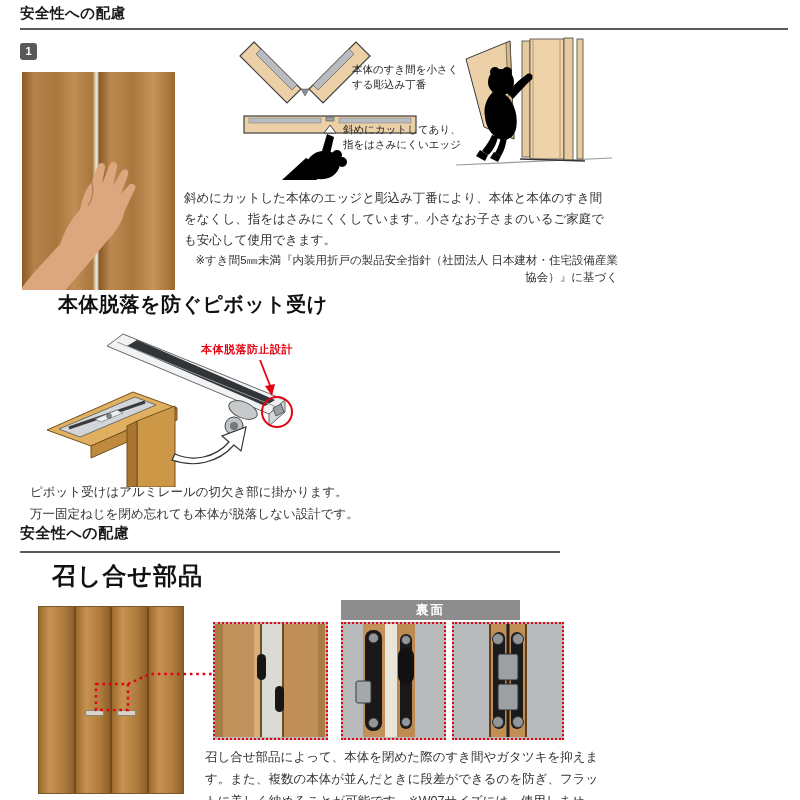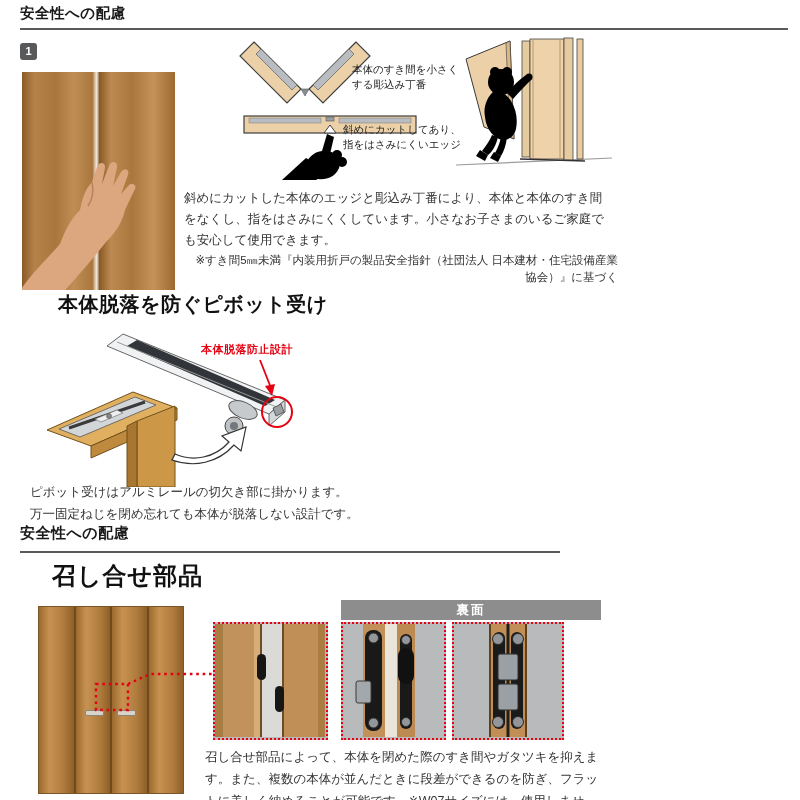--- a/index.html
+++ b/index.html
@@ -184,21 +184,21 @@
       <rect x="45" y="0" width="2" height="113" fill="#6d4d24"></rect>
       <rect x="47" y="0" width="20" height="113" fill="#dadbd6"></rect>
       <rect x="67" y="0" width="2" height="113" fill="#6d4d24"></rect>
       <rect x="69" y="0" width="41" height="113" fill="#c08f58"></rect>
       <rect x="103" y="0" width="7" height="113" fill="#a97c44"></rect>
       <rect x="42" y="30" width="9" height="26" rx="4.5" fill="#161616"></rect>
       <rect x="60" y="62" width="9" height="26" rx="4.5" fill="#161616"></rect>
     </svg>
   </div>
 
-  <div class="bar-label" style="left:341px;top:600px;width:260px;">裏面</div>
+  <div class="bar-label" style="left:341px;top:600px;width:179px;">裏面</div>
   <div class="shot" style="left:341px;top:622px;width:105px;height:118px;">
     <svg width="100" height="113" viewBox="0 0 100 113" preserveAspectRatio="none">
       <rect x="0" y="0" width="100" height="113" fill="#b8babc"></rect>
       <rect x="42" y="0" width="12" height="113" fill="#eae5da"></rect>
       <rect x="20" y="0" width="22" height="113" fill="#c2915a"></rect>
       <rect x="54" y="0" width="18" height="113" fill="#bd8a52"></rect>
       <rect x="22" y="6" width="17" height="101" rx="8" fill="#191919"></rect>
       <rect x="13" y="57" width="15" height="22" rx="2" fill="#a3a8ac" stroke="#3a3a3a" stroke-width="1"></rect>
       <circle cx="30.5" cy="14" r="5" fill="#93979b" stroke="#2e2e2e" stroke-width="1"></circle>
       <circle cx="30.5" cy="99" r="5" fill="#93979b" stroke="#2e2e2e" stroke-width="1"></circle>

